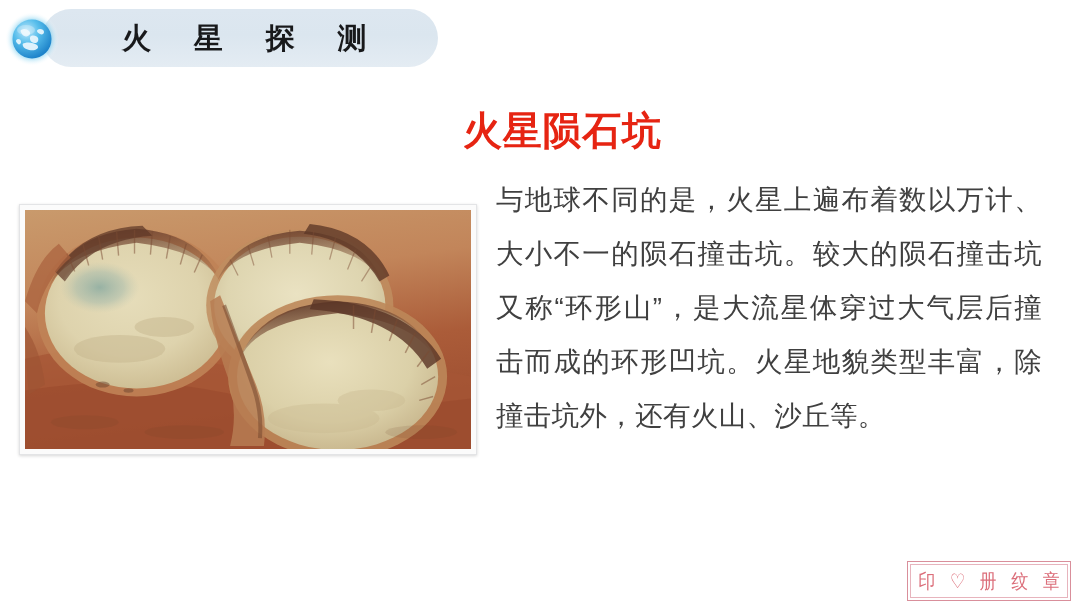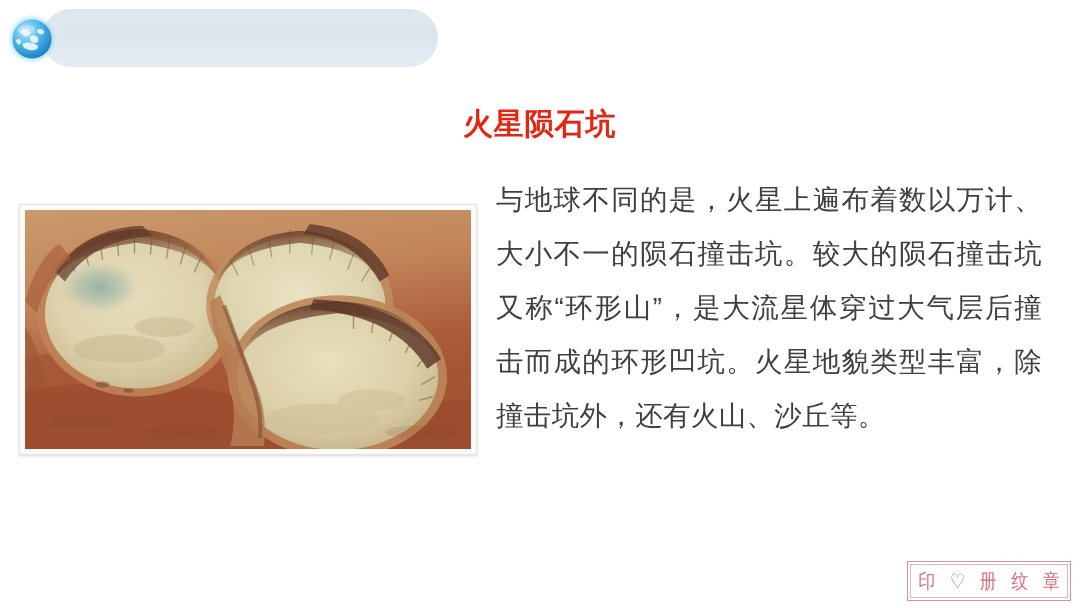--- a/index.html
+++ b/index.html
@@ -49,21 +49,21 @@
     top: 11px;
     width: 56px;
     height: 56px;
   }
 
   
   .section-heading {
     position: absolute;
     left: 463px;
     top: 104px;
-    font-size: 30px;
+    font-size: 39px;
     font-weight: 700;
     color: #e62412;
     letter-spacing: 0.02em;
     white-space: nowrap;
   }
 
   
   .body-text {
     position: absolute;
     left: 496px;
@@ -156,20 +156,21 @@
         <path d="M17 19c3-2 6-1 8 1 2 2 1 4-1 5-2 1-5 0-6-2-1-2-2-3-1-4z"></path>
         <path d="M27 25c3-1 6 0 7 2 1 3-1 5-3 5-3 0-5-2-5-4 0-2 0-2 1-3z"></path>
         <path d="M21 32c4-1 9 0 12 2 2 2 1 4-2 5-5 1-11-1-12-4-1-2 0-3 2-3z"></path>
         <path d="M36 18c2 0 4 1 4 3s-2 3-4 2-3-2-3-3 1-2 3-2z"></path>
         <path d="M14 28c2 0 3 1 3 3s-2 3-3 2-2-2-2-3 1-2 2-2z"></path>
       </g>
       <ellipse cx="22" cy="19" rx="9" ry="5" fill="#ffffff" opacity="0.28"></ellipse>
     </svg>
   </div>
 
+  <div class="header-title">火 星 探 测</div>
 
   <div class="section-heading">火星陨石坑</div>
 
   <div class="body-text">与地球不同的是，火星上遍布着数以万计、大小不一的陨石撞击坑。较大的陨石撞击坑又称“环形山”，是大流星体穿过大气层后撞击而成的环形凹坑。火星地貌类型丰富，除撞击坑外，还有火山、沙丘等。</div>
 
   <div class="photo-frame">
     <div class="photo-inner">
       <svg viewBox="0 0 448 241" preserveAspectRatio="none" xmlns="http://www.w3.org/2000/svg">
         <defs>
           <linearGradient id="ground" x1="0" y1="0" x2="0.25" y2="1">

